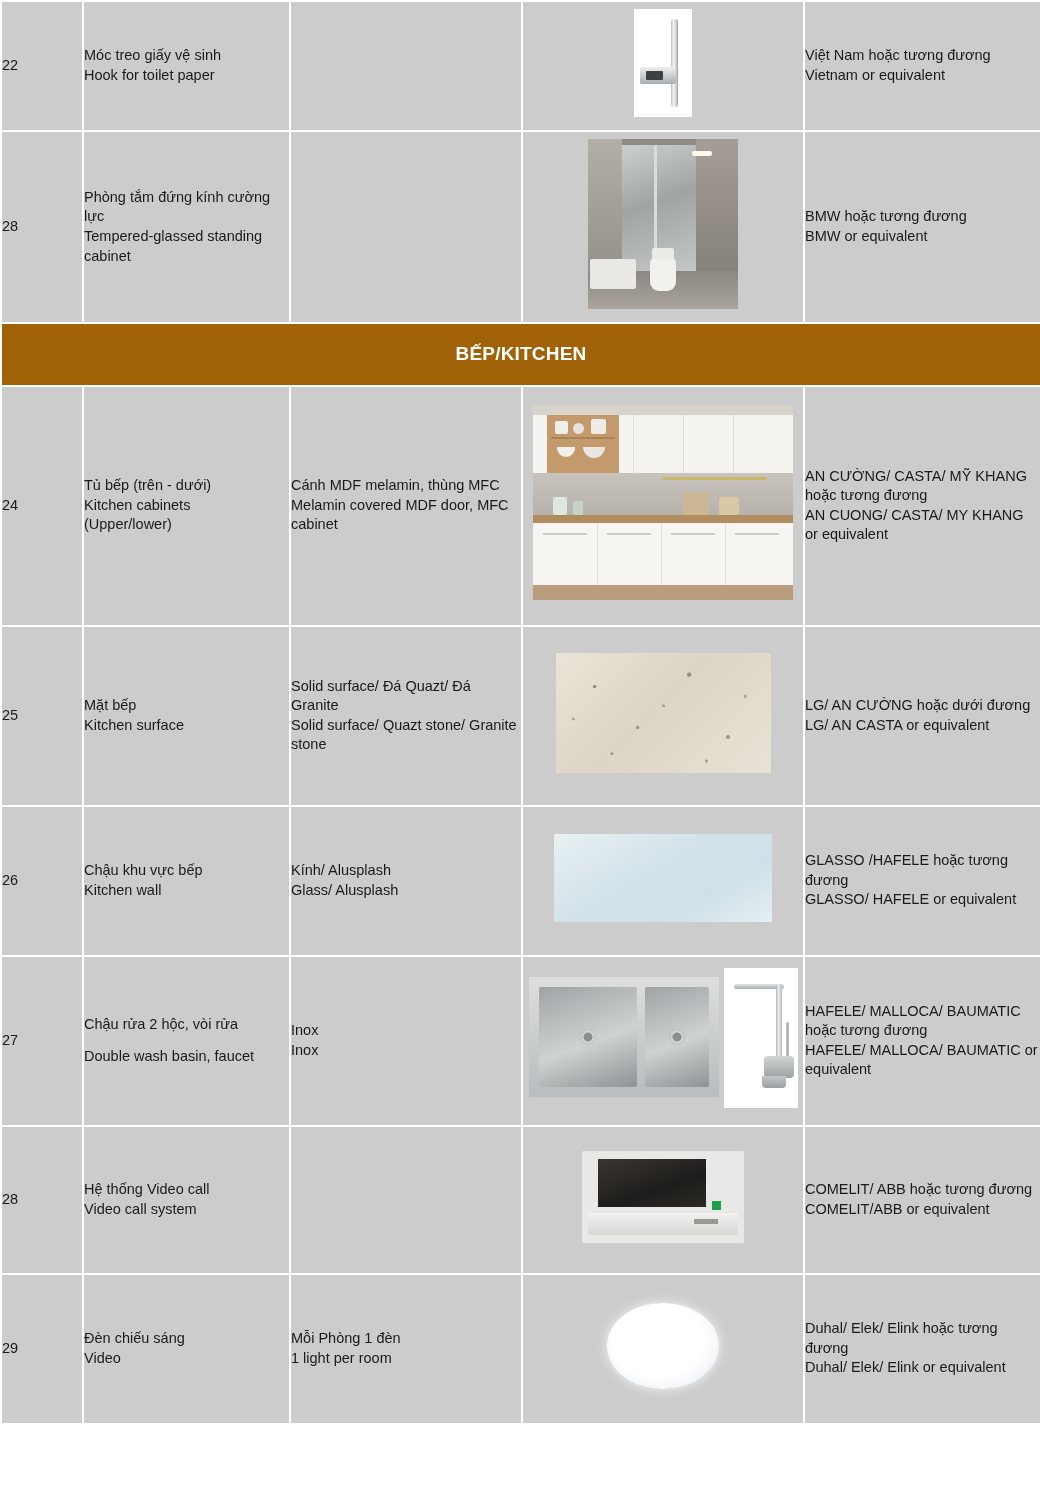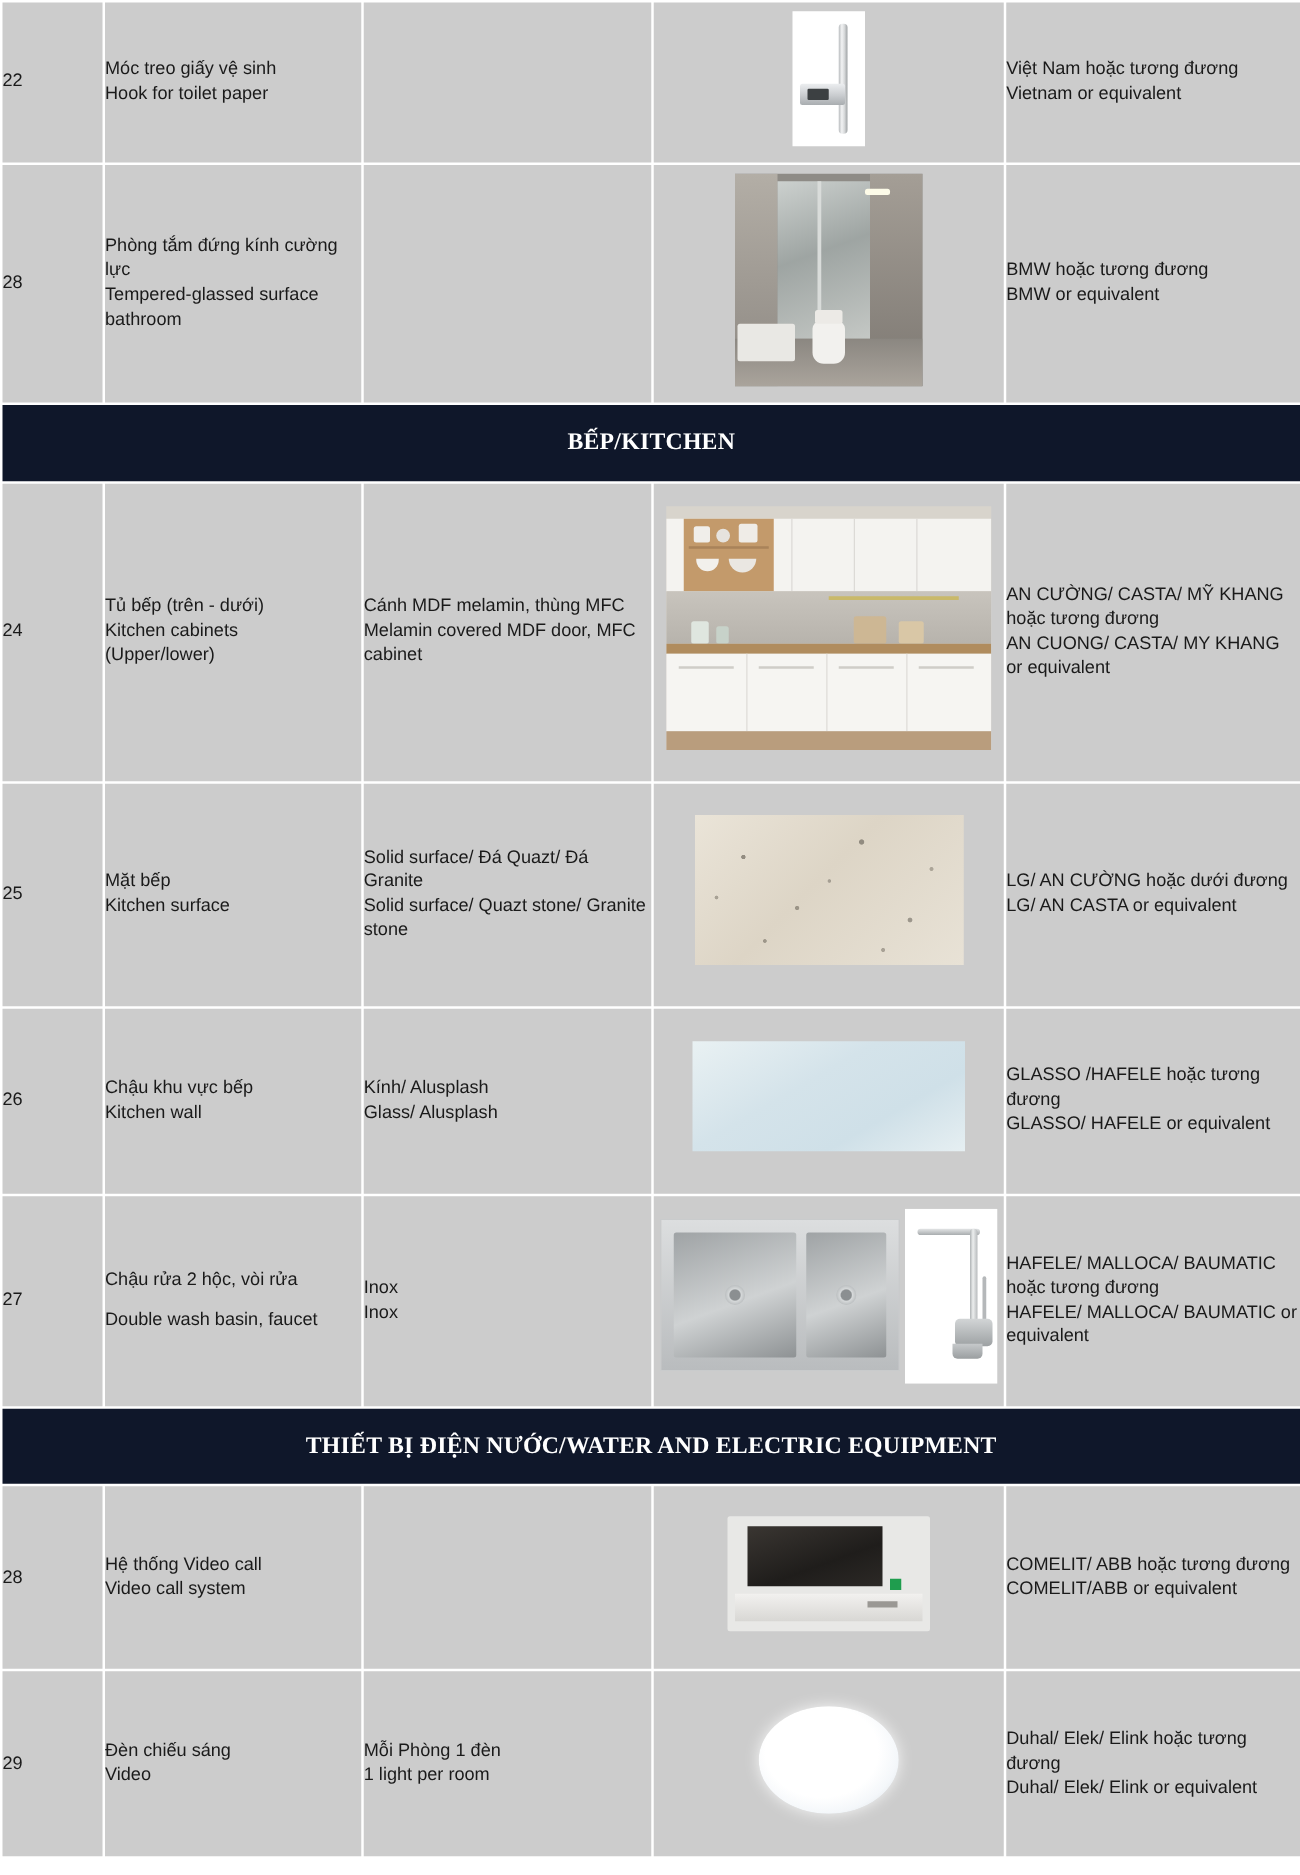--- a/index.html
+++ b/index.html
@@ -32,28 +32,27 @@
   td.no{font-size:15px;color:#1a1a1a;}
   td.name{padding:6px 12px 6px 22px;}
   td.spec-col{padding:6px 10px 6px 16px;}
   td.brand{padding:6px 8px 6px 12px;}
   td.img{padding:0;text-align:center;vertical-align:middle;}
 
   .ln{display:block;white-space:pre-wrap;}
   .gap{display:block;height:13px;}
 
   tr.section td{
-    background:#0f172a;
+    background:#a16207;
     color:#ffffff;
     font-weight:bold;
     font-size:19px;
     text-align:center;
     letter-spacing:.2px;
     padding:17px 0 18px 0;
-    font-family:Liberation Serif, serif;
   }
 
   
   .ph{display:inline-block;position:relative;overflow:hidden;}
 
   
   .hook{width:58px;height:108px;background:#ffffff;position:relative;}
   .hook .bar{position:absolute;left:37px;top:10px;width:7px;height:88px;
     background:linear-gradient(90deg,#b9bcbe,#f2f3f4 35%,#d7d9da 65%,#9ea2a4);
     border-radius:3px;}
@@ -176,21 +175,21 @@
       <td class="brand">
         <span class="ln">Việt Nam hoặc tương đương</span>
         <span class="ln">Vietnam or equivalent</span>
       </td>
     </tr>
 
     <tr style="height:190px;">
       <td class="no">28</td>
       <td class="name">
         <span class="ln">Phòng tắm đứng kính cường lực</span>
-        <span class="ln">Tempered-glassed surface bathroom</span>
+        <span class="ln">Tempered-glassed standing cabinet</span>
       </td>
       <td class="spec-col">
         <span class="ln"></span>
         <span class="ln"></span>
       </td>
       <td class="img">
         <span class="ph bath">
           <span class="wallL"></span><span class="glass"></span><span class="glassframe"></span>
           <span class="wallR"></span><span class="floor"></span><span class="vanity"></span>
           <span class="toilet"></span><span class="light"></span>
@@ -311,23 +310,20 @@
                 <span class="foot"></span>
           </span>
         </span>
       </td>
       <td class="brand">
         <span class="ln">HAFELE/ MALLOCA/ BAUMATIC hoặc tương đương</span>
         <span class="ln">HAFELE/ MALLOCA/ BAUMATIC or equivalent</span>
       </td>
     </tr>
 
-    <tr class="section">
-      <td colspan="5">THIẾT BỊ ĐIỆN NƯỚC/WATER AND ELECTRIC EQUIPMENT</td>
-    </tr>
 
     <tr style="height:146px;">
       <td class="no">28</td>
       <td class="name">
         <span class="ln">Hệ thống Video call</span>
         <span class="ln">Video call system</span>
       </td>
       <td class="spec-col">
         <span class="ln"></span>
         <span class="ln"></span>

